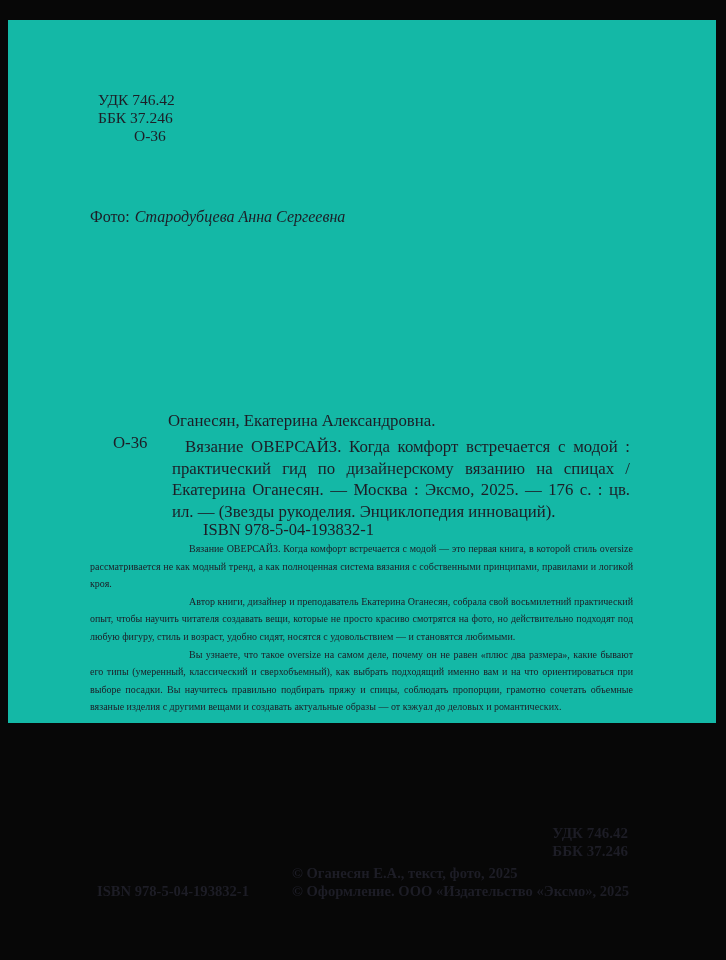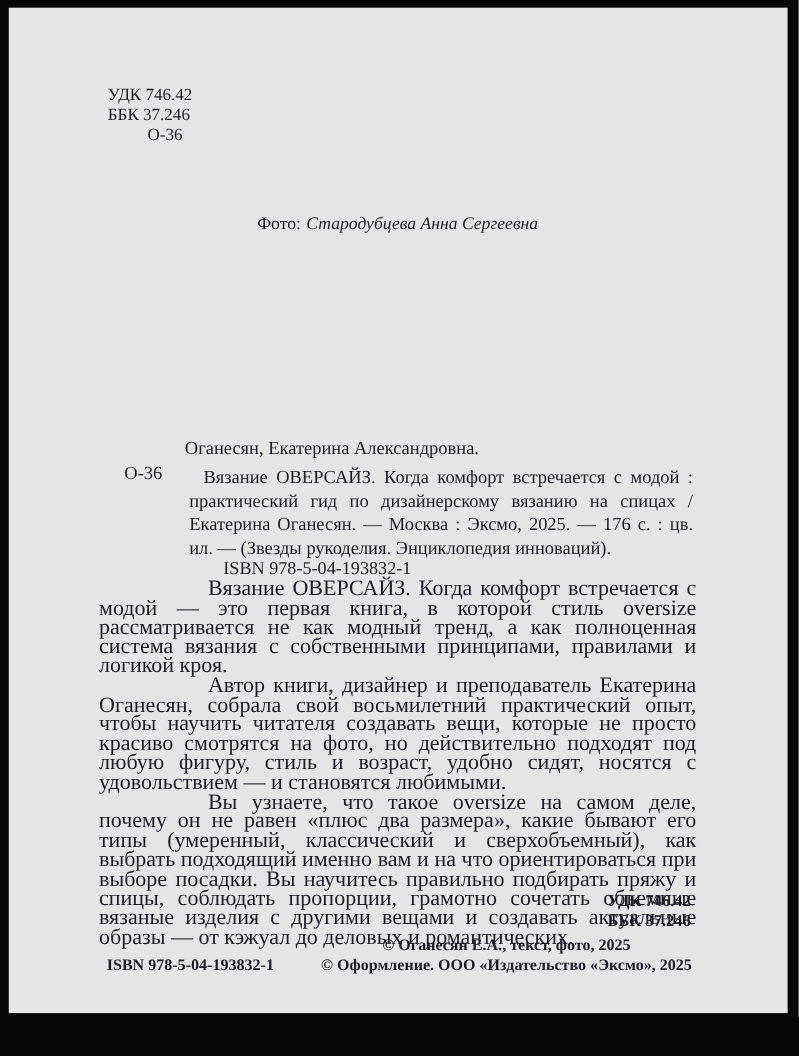--- a/index.html
+++ b/index.html
@@ -11,43 +11,43 @@
     height: 960px;
     background: #070707;
     position: relative;
     font-family: "Liberation Serif", serif;
     color: #1d1d26;
     overflow: hidden;
   }
   .page {
     position: absolute;
     left: 8px;
-    top: 7px;
+    top: 20px;
     width: 708px;
-    height: 914px;
-    background: #e5e5e5;
+    height: 703px;
+    background: #14b8a6;
   }
   .page > div {
     position: absolute;
   }
   .top-codes {
     left: 90px;
     top: 71px;
     font-size: 15.5px;
     line-height: 18px;
     white-space: nowrap;
   }
   .top-codes .author-code {
     margin-left: 36px;
   }
   .photo-credit {
     left: 82px;
     top: 187px;
     width: 543px;
-    text-align: center;
+    text-align: left;
     font-size: 16px;
     line-height: 20px;
   }
   .photo-credit .name {
     font-style: italic;
     margin-left: 5px;
   }
   .catalog {
     left: 160px;
     top: 390px;
@@ -71,21 +71,21 @@
   .isbn-top {
     left: 195px;
     top: 499px;
     font-size: 16.5px;
     line-height: 21px;
   }
   .annotation {
     left: 82px;
     top: 520px;
     width: 543px;
-    font-size: 20px;
+    font-size: 10px;
     line-height: 17.6px;
     text-align: justify;
   }
   .annotation p {
     margin: 0;
     text-indent: 99px;
   }
   .bottom-codes {
     left: 82px;
     top: 805px;
@@ -101,21 +101,21 @@
     top: 845px;
     width: 532px;
     display: flex;
     justify-content: space-between;
     align-items: flex-end;
     font-weight: bold;
     font-size: 14.6px;
     line-height: 17.6px;
   }
   .footer .copyrights {
-    text-align: center;
+    text-align: left;
     white-space: nowrap;
   }
 </style>
 </head>
 <body>
 
 <div class="page">
 
   <div class="top-codes">
     <div>УДК 746.42</div>

